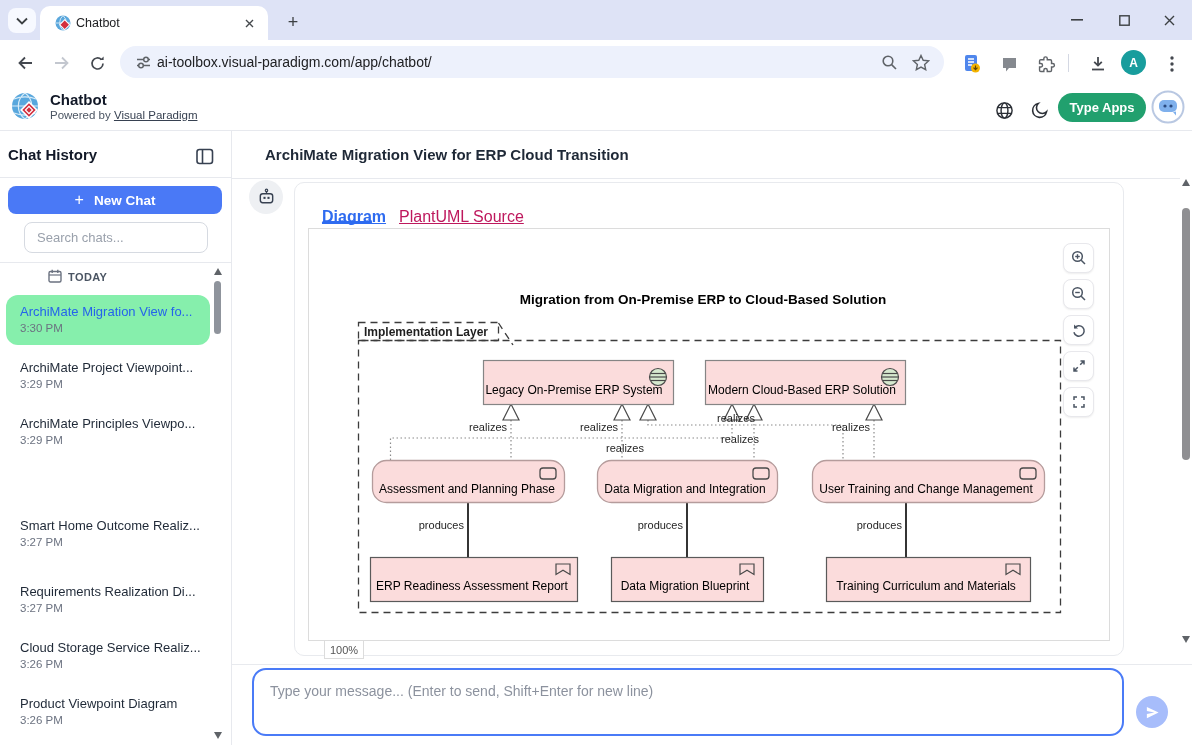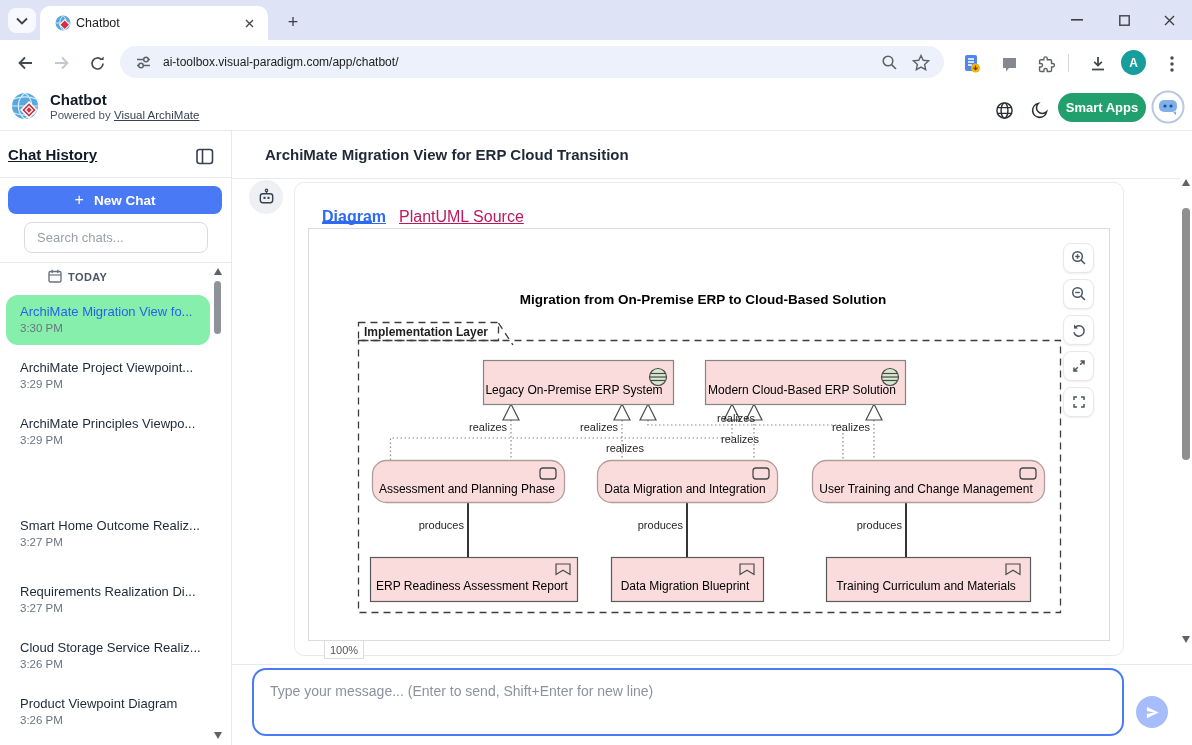--- a/index.html
+++ b/index.html
@@ -15,34 +15,34 @@
   .tab-title{font-size:12.5px;color:#202124;margin-left:8px;flex:1;}
   .tab-close{width:18px;height:18px;margin-right:10px;display:flex;align-items:center;justify-content:center;
              border-radius:50%;cursor:pointer;}
   .newtab{left:282px;top:11px;width:22px;height:22px;display:flex;align-items:center;justify-content:center;
           font-size:18px;color:#3c4043;cursor:pointer;}
   .winctl{top:10px;width:30px;height:20px;display:flex;align-items:center;justify-content:center;cursor:pointer;}
   .toolbar{left:0;top:40px;width:1192px;height:44px;background:#fff;}
   .navbtn{top:50px;width:26px;height:26px;display:flex;align-items:center;justify-content:center;cursor:pointer;}
   .omnibox{left:120px;top:46px;width:824px;height:32px;background:#edf1fc;border-radius:16px;
            display:flex;align-items:center;}
-  .url-text{font-size:12px;color:#202124;margin-left:12px;flex:1;}
+  .url-text{font-size:14px;color:#202124;margin-left:6px;flex:1;}
   .chip-ic{top:52px;width:24px;height:24px;display:flex;align-items:center;justify-content:center;cursor:pointer;}
   .avatar-a{left:1121px;top:50px;width:25px;height:25px;border-radius:50%;background:#189d9d;color:#fff;
             font-size:12px;font-weight:bold;display:flex;align-items:center;justify-content:center;cursor:pointer;}
   
   .appheader{left:0;top:84px;width:1192px;height:47px;background:#fff;border-bottom:1px solid #e7e9ee;box-sizing:border-box;}
   .app-title{left:50px;top:91px;font-size:15px;font-weight:bold;color:#111827;}
   .app-sub{left:50px;top:109px;font-size:11.5px;color:#4b5563;}
   .app-sub a{color:#374151;}
   .moreapps{left:1058px;top:93px;width:88px;height:29px;background:#21a06e;color:#fff;border-radius:15px;
             font-size:13px;font-weight:bold;display:flex;align-items:center;justify-content:center;cursor:pointer;}
   
   .sidebar{left:0;top:131px;width:232px;height:614px;background:#fff;border-right:1px solid #e7e9ee;box-sizing:border-box;}
-  .sb-title{left:8px;top:146px;font-size:15px;font-weight:bold;color:#111827;text-decoration:underline;}
+  .sb-title{left:8px;top:146px;font-size:15px;font-weight:bold;color:#111827;}
   .hline{height:1px;background:#e7e9ee;}
   .newchat{left:8px;top:186px;width:214px;height:28px;background:#4a79f6;border-radius:8px;color:#fff;
            display:flex;align-items:center;justify-content:center;gap:10px;font-size:13.5px;font-weight:bold;cursor:pointer;}
   .newchat .plus{font-size:16px;font-weight:normal;}
   .sb-search{left:24px;top:222px;width:184px;height:31px;border:1px solid #d6dae1;border-radius:8px;box-sizing:border-box;
              font-size:13px;padding:0 12px;color:#1f2937;outline:none;font-family:"Liberation Sans",sans-serif;}
   .sb-search::placeholder{color:#9aa1ac;}
   .today{left:68px;top:271px;font-size:11px;font-weight:bold;color:#4b5563;letter-spacing:.4px;}
   .chat-item{left:6px;width:204px;height:50px;border-radius:12px;box-sizing:border-box;padding:9px 0 0 14px;cursor:pointer;}
   .chat-item .t{font-size:13px;color:#1f2937;white-space:nowrap;overflow:hidden;line-height:16px;}
@@ -184,35 +184,35 @@
 
   <div class="abs appheader"></div>
   <svg class="abs" style="left:10px;top:91px;" width="32" height="32" viewBox="0 0 32 32">
     <circle cx="15" cy="15" r="13" fill="#58a7dd"></circle>
     <path d="M2,15 h26 M15,2 a16,16 0 0 0 0,26 M15,2 a16,16 0 0 1 0,26 M4,8 a18,10 0 0 1 22,0 M4,22 a18,10 0 0 0 22,0" stroke="#d8ecf8" stroke-width="1.2" fill="none"></path>
     <rect x="13.5" y="13.5" width="11" height="11" transform="rotate(45 19 19)" fill="#d32f3e" stroke="#fff" stroke-width="1.6"></rect>
     <rect x="16.5" y="16.5" width="5" height="5" transform="rotate(45 19 19)" fill="none" stroke="#fff" stroke-width="1.2"></rect>
   </svg>
   <div class="abs app-title">Chatbot</div>
   <div class="abs app-sub">
-    <span>Powered by </span><a href="#">Visual ArchiMate</a>
+    <span>Powered by </span><a href="#">Visual Paradigm</a>
   </div>
   <div class="abs chip-ic" style="left:992px;top:98px;">
     <svg width="19" height="19" viewBox="0 0 20 20">
         <circle cx="10" cy="10" r="8" fill="none" stroke="#2b2f36" stroke-width="1.5"></circle>
         <ellipse cx="10" cy="10" rx="3.6" ry="8" fill="none" stroke="#2b2f36" stroke-width="1.5"></ellipse>
         <path d="M2.5,7 h15 M2.5,13 h15" stroke="#2b2f36" stroke-width="1.5" fill="none"></path>
       </svg>
   </div>
   <div class="abs chip-ic" style="left:1028px;top:98px;">
     <svg width="18" height="18" viewBox="0 0 18 18">
         <path d="M15.5,10.8 A7,7 0 1 1 7.2,2.5 a5.6,5.6 0 0 0 8.3,8.3 z" fill="none" stroke="#2b2f36" stroke-width="1.6"></path>
       </svg>
   </div>
-  <div class="abs moreapps">Smart Apps</div>
+  <div class="abs moreapps">Type Apps</div>
   <svg class="abs" style="left:1151px;top:90px;" width="34" height="34" viewBox="0 0 34 34">
     <circle cx="17" cy="17" r="15.5" fill="#fff" stroke="#b9c8e2" stroke-width="2"></circle>
     <rect x="8" y="10" width="18" height="12" rx="5" fill="#7fb0ec"></rect>
     <circle cx="14" cy="16" r="1.6" fill="#2a4a80"></circle>
       <circle cx="20" cy="16" r="1.6" fill="#2a4a80"></circle>
     <path d="M22,22 l3,3.5 v-4 z" fill="#7fb0ec"></path>
   </svg>
 
   <div class="abs sidebar"></div>
   <div class="abs sb-title">Chat History</div>

